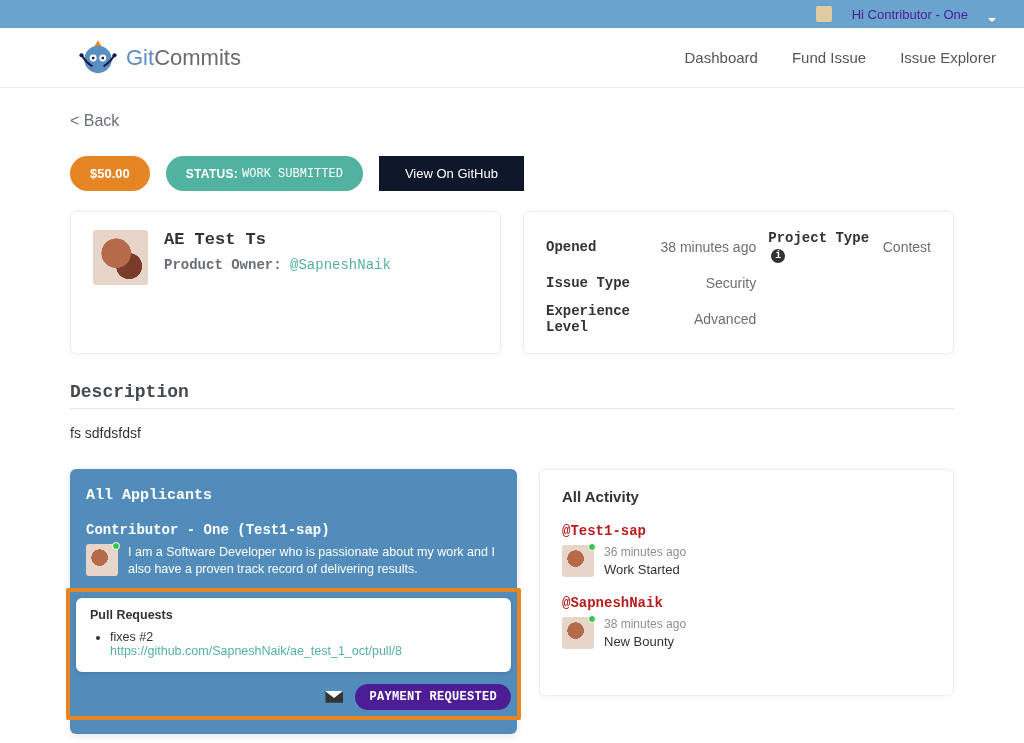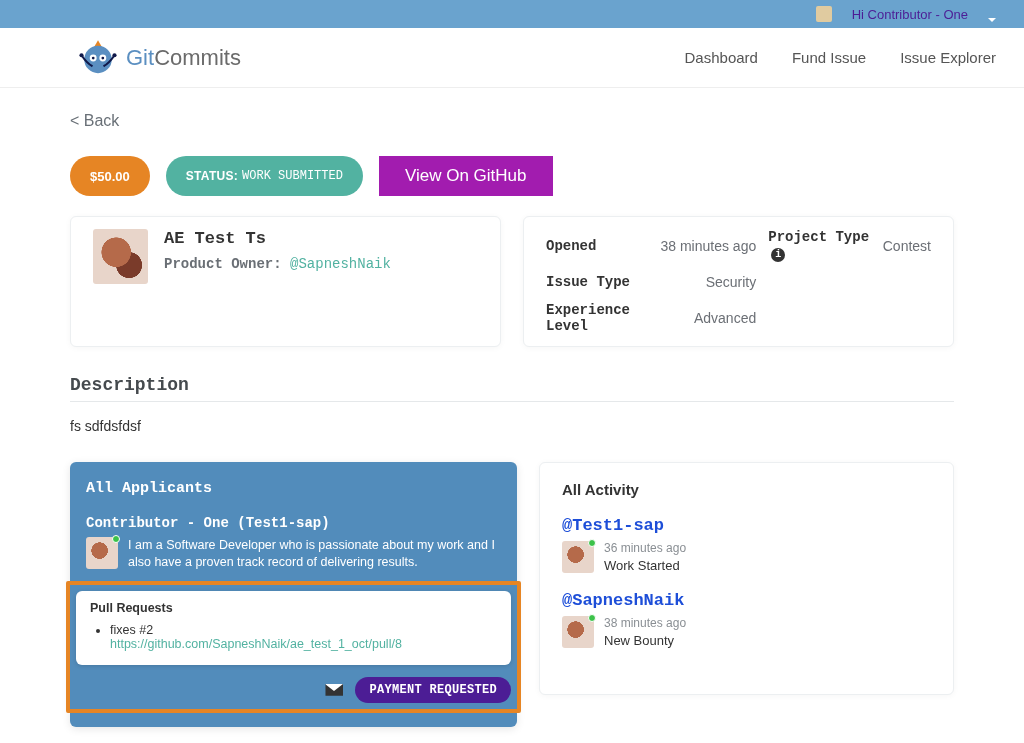--- a/index.html
+++ b/index.html
@@ -15,23 +15,23 @@
   .logo-text .commits { color: #6b6b6b; }
   .nav-links { display: flex; gap: 34px; }
   .nav-links a { color: #555; text-decoration: none; font-size: 15px; }
   .container { max-width: 884px; margin: 0 auto; padding: 24px 0; }
   .back-link { color: #697077; font-size: 16px; margin-bottom: 26px; display: inline-block; cursor: pointer; }
   .badges-row { display: flex; gap: 16px; margin-bottom: 20px; }
   .pill { border-radius: 20px; padding: 8px 20px; font-size: 13px; font-weight: 600; color: #fff; display: inline-flex; align-items: center; }
   .pill-amount { background: #e68524; padding: 7px 20px; font-size: 13px;}
   .pill-status { background: #52b2a1; font-weight: 700; letter-spacing: .3px; font-size: 12px;}
   .pill-status .mono { font-family: "Courier New", monospace; margin-left: 4px; font-weight: 400; letter-spacing: 0;}
-  .btn-github { background: #a21caf; color: #fff; font-size: 17px; padding: 10px 26px; border: none; cursor: pointer; }
+  .btn-github { background: #0f172a; color: #fff; font-size: 13px; padding: 10px 26px; border: none; cursor: pointer; }
   .cards-row { display: flex; gap: 22px; margin-bottom: 28px; }
-  .card { background: #fff; border: 1px solid #eceff1; border-radius: 6px; padding: 12px 22px; box-shadow: 0 1px 6px rgba(0,0,0,0.04); }
+  .card { background: #fff; border: 1px solid #eceff1; border-radius: 6px; padding: 18px 22px; box-shadow: 0 1px 6px rgba(0,0,0,0.04); }
   .card-left { flex: 1; display: flex; gap: 16px; }
   .card-right { flex: 1; }
   .thumb { width: 55px; height: 55px; background: #e8d5ca; border-radius: 3px; position: relative; flex-shrink: 0; }
   .thumb::after { content:''; position:absolute; inset:6px; background: radial-gradient(circle at 40% 40%, #b56a4a 0 40%, transparent 41%), radial-gradient(circle at 70% 70%, #7a3b2a 0 30%, transparent 31%);}
   .mono { font-family: "Courier New", monospace; }
   .issue-title { font-size: 17px; font-weight: 700; color: #333; margin-bottom: 8px; font-family: "Courier New", monospace;}
   .meta-line { font-size: 14px; color: #6a6f75; margin-bottom: 8px; font-family: "Courier New", monospace; font-weight: 700;}
   .meta-line a { color: #52b2a1; font-weight: 400; text-decoration: none;}
   .badge-progress { background: #52b2a1; color:#fff; padding: 3px 12px; border-radius: 12px; font-size: 12px; font-family: "Courier New", monospace; margin-left: 4px;}
   .info-grid { display: grid; grid-template-columns: 1fr auto 1fr auto; row-gap: 12px; column-gap: 12px; font-size: 14px; align-items: center;}
@@ -56,21 +56,21 @@
   .pr-list { list-style: disc; padding-left: 20px; font-size: 12.5px; }
   .pr-list li { margin-bottom: 2px; }
   .pr-link { color: #52b2a1; text-decoration: none; word-break: break-all;}
   .actions-row { display: flex; justify-content: flex-end; align-items: center; gap: 12px; margin-top: 12px; }
   .env-icon { width:18px; height:12px; background:#333; clip-path: polygon(0 0,100% 0,100% 100%,0 100%); position:relative;}
   .env-icon::after{content:'';position:absolute;left:0;right:0;top:0;border-left:9px solid transparent;border-right:9px solid transparent;border-top:7px solid #fff;}
   .btn-payment { background: #4c1d95; color:#fff; border:none; border-radius: 14px; padding: 6px 14px; font-size: 12px; font-family: "Courier New", monospace; font-weight:700; letter-spacing:.3px; cursor:pointer;}
   .panel-activity { flex: 1; }
   .panel-activity .card { padding: 18px 22px 28px; }
   .activity-title { font-family: Liberation Sans, sans-serif; font-weight: 700; font-size: 15px; margin-bottom: 18px; color:#333;}
-  .activity-user { color: #1d4ed8; font-family: "Courier New", monospace; font-weight:700; font-size:17px; margin-bottom:6px;}
+  .activity-user { color: #b91c1c; font-family: "Courier New", monospace; font-weight:700; font-size:14px; margin-bottom:6px;}
   .activity-item { display:flex; gap:10px; margin-bottom:18px;}
   .activity-thumb { width:32px; height:32px; background:#e8d5ca; border-radius:3px; position:relative; flex-shrink:0;}
   .activity-thumb::after{content:'';position:absolute;inset:4px;background:radial-gradient(circle at 40% 40%, #b56a4a 0 40%, transparent 41%);}
   .activity-time { font-size: 12px; color: #8a8f94; margin-bottom: 3px;}
   .activity-text { font-size: 13px; color: #333;}
 </style>
 </head>
 <body>
 
 <div class="top-bar">

